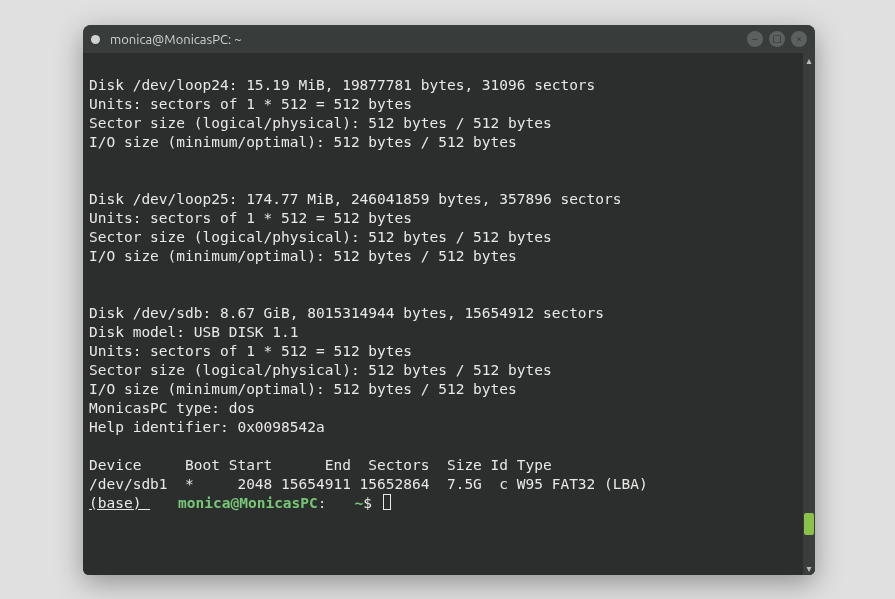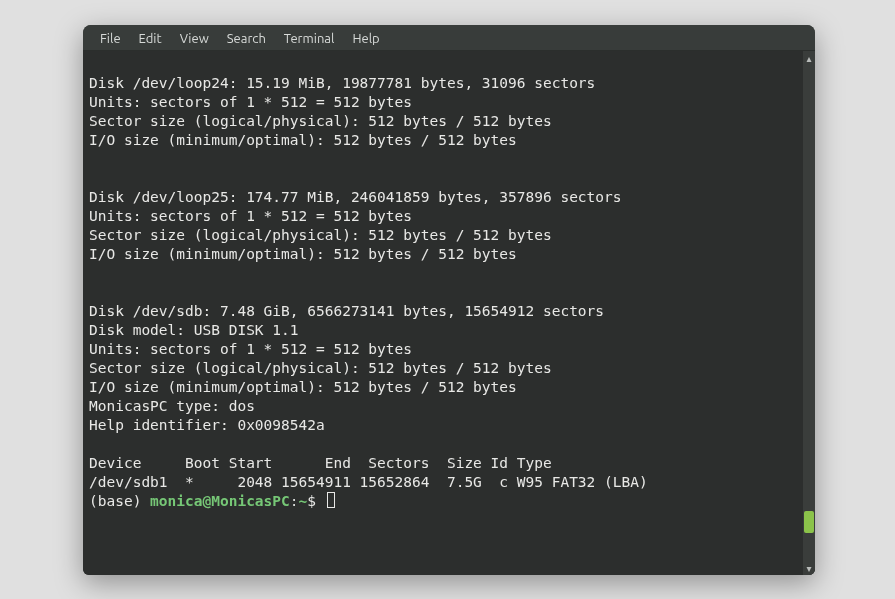--- a/index.html
+++ b/index.html
@@ -90,61 +90,62 @@
     color: #b9bcba;
     font-size: 10px;
   }
   .scroll-thumb {
     position: absolute;
     left: 1px; right: 1px;
     top: 460px; height: 22px;
     background: #8bc34a;
     border-radius: 2px;
   }
-  .prompt-base { color: #e8e8e6; }
-  .prompt-user { color: #76c776; font-weight: bold; }
+  .prompt-base { color: #e8e8e6; text-decoration: underline; }
+  .prompt-user { color: #76c776; font-weight: bold; margin-left: 28px; }
   .prompt-path { color: #d7dad8; }
   .prompt-sym { color: #e8e8e6; }
   .cursor {
     display: inline-block;
     width: 8px; height: 16px;
     border: 1.5px solid #e8e8e6;
     vertical-align: -2px;
     margin-left: 2px;
   }
 </style>
 </head>
 <body>
 
 <div class="window">
+  <div class="titlebar">
+    <div class="dot"></div>
+    <div class="title">monica@MonicasPC: ~</div>
+    <div class="win-controls">
+      <div class="win-btn">–</div>
+      <div class="win-btn">□</div>
+      <div class="win-btn">×</div>
+    </div>
+  </div>
 
-  <div class="menubar">
-    <div class="menu-item">File</div>
-    <div class="menu-item">Edit</div>
-    <div class="menu-item">View</div>
-    <div class="menu-item">Search</div>
-    <div class="menu-item">Terminal</div>
-    <div class="menu-item">Help</div>
-  </div>
 
   <div class="terminal-wrap">
     <div class="terminal"><span> </span>
 <span>Disk /dev/loop24: 15.19 MiB, 19877781 bytes, 31096 sectors</span>
 <span>Units: sectors of 1 * 512 = 512 bytes</span>
 <span>Sector size (logical/physical): 512 bytes / 512 bytes</span>
 <span>I/O size (minimum/optimal): 512 bytes / 512 bytes</span>
 
 
 <span>Disk /dev/loop25: 174.77 MiB, 246041859 bytes, 357896 sectors</span>
 <span>Units: sectors of 1 * 512 = 512 bytes</span>
 <span>Sector size (logical/physical): 512 bytes / 512 bytes</span>
 <span>I/O size (minimum/optimal): 512 bytes / 512 bytes</span>
 
 
-<span>Disk /dev/sdb: 7.48 GiB, 6566273141 bytes, 15654912 sectors</span>
+<span>Disk /dev/sdb: 8.67 GiB, 8015314944 bytes, 15654912 sectors</span>
 <span>Disk model: USB DISK 1.1</span>
 <span>Units: sectors of 1 * 512 = 512 bytes</span>
 <span>Sector size (logical/physical): 512 bytes / 512 bytes</span>
 <span>I/O size (minimum/optimal): 512 bytes / 512 bytes</span>
 <span>MonicasPC type: dos</span>
 <span>Help identifier: 0x0098542a</span>
 
 <span>Device     Boot Start      End  Sectors  Size Id Type</span>
 <span>/dev/sdb1  *     2048 15654911 15652864  7.5G  c W95 FAT32 (LBA)</span>
 <span class="prompt-base">(base) </span><span class="prompt-user">monica@MonicasPC</span><span class="prompt-path">:</span><span class="prompt-user">~</span><span class="prompt-sym">$ </span><span class="cursor"></span></div>

